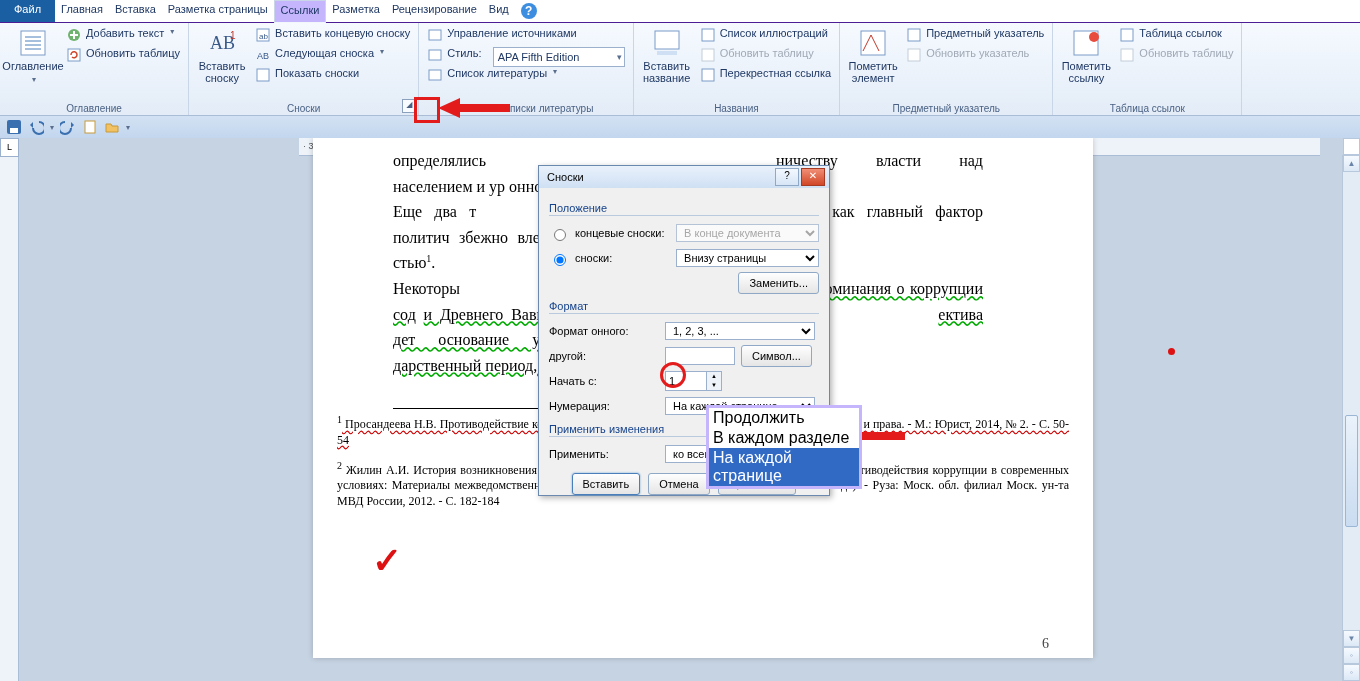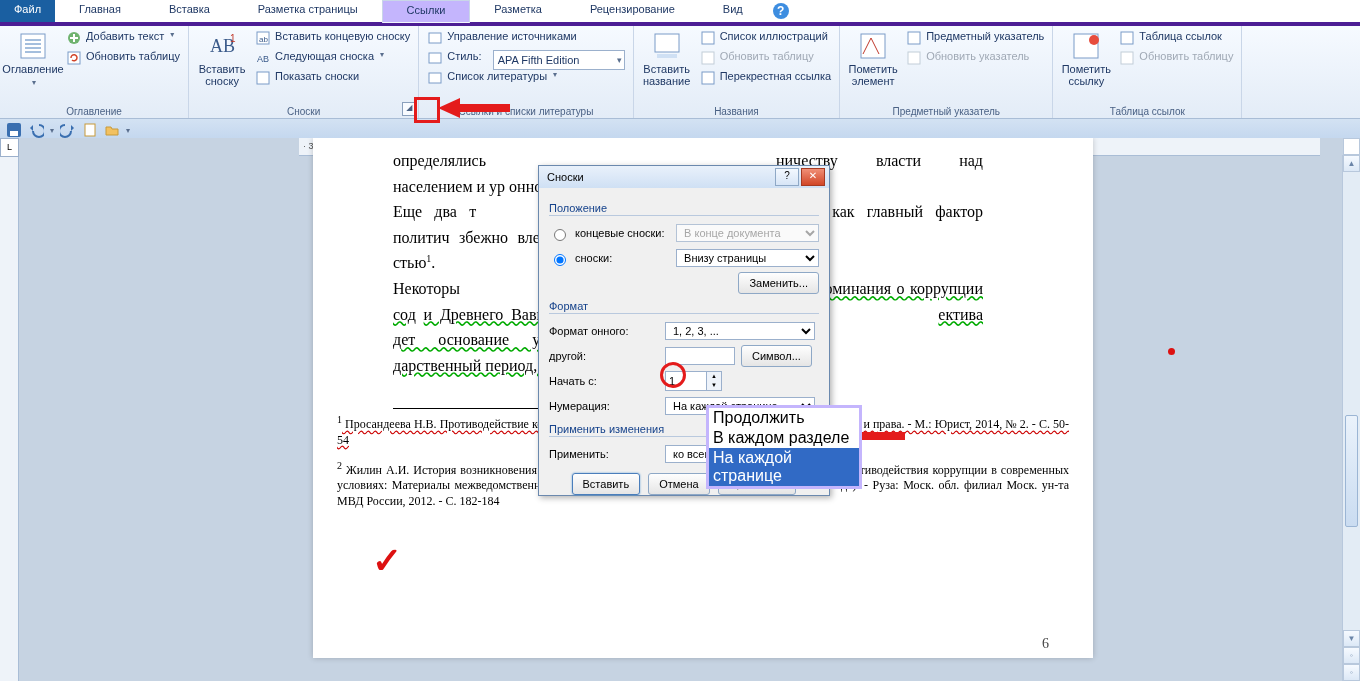--- a/index.html
+++ b/index.html
@@ -1,17 +1,17 @@
 <!DOCTYPE html>
 <html><head>
 <meta charset="utf-8">
 <style>
 html,body{margin:0;padding:0;width:1360px;height:681px;font-family:"Segoe UI",Tahoma,sans-serif;font-size:11px;background:#fff;overflow:hidden}
-.menubar{display:flex;height:22px;background:#fff;border-bottom:4px solid #4c1d95}
-.menubar .tab{padding:3px 24px;color:#1f3864;cursor:pointer}
+.menubar{display:flex;height:22px;background:#fff;border-bottom:1px solid #4c1d95}
+.menubar .tab{padding:3px 6px;color:#1f3864;cursor:pointer}
 .menubar .tab.file{background:#1a5fa1;color:#fff;padding:3px 14px}
 .menubar .tab.active{background:#c4b5fd;border:1px solid #c9d6e8;border-bottom:1px solid #f2f7fc;margin-bottom:-1px}
 .help-ball{margin-left:auto;width:16px;height:16px;border-radius:50%;background:#3d8de0;color:#fff;text-align:center;line-height:16px;margin:3px 6px;font-weight:bold;font-size:12px}
 .ribbon{height:92px;background:linear-gradient(#f6faff,#e3ecf7);border-bottom:1px solid #a9bdd6;display:flex}
 .group{display:flex;flex-direction:column;border-right:1px solid #c9d6e8;padding:2px 6px 0 6px;height:100%;box-sizing:border-box}
 .group-body{display:flex;flex:1;gap:4px}
 .group-label{text-align:center;font-size:10px;color:#4a6184;padding:1px 0}
 .bigbtn{display:flex;flex-direction:column;align-items:center;justify-content:flex-start;width:54px;padding-top:2px;gap:2px}
 .bigbtn .ico{width:32px;height:32px}
 .bigbtn .lbl{font-size:11px;color:#1f3864;text-align:center;line-height:1.05}

